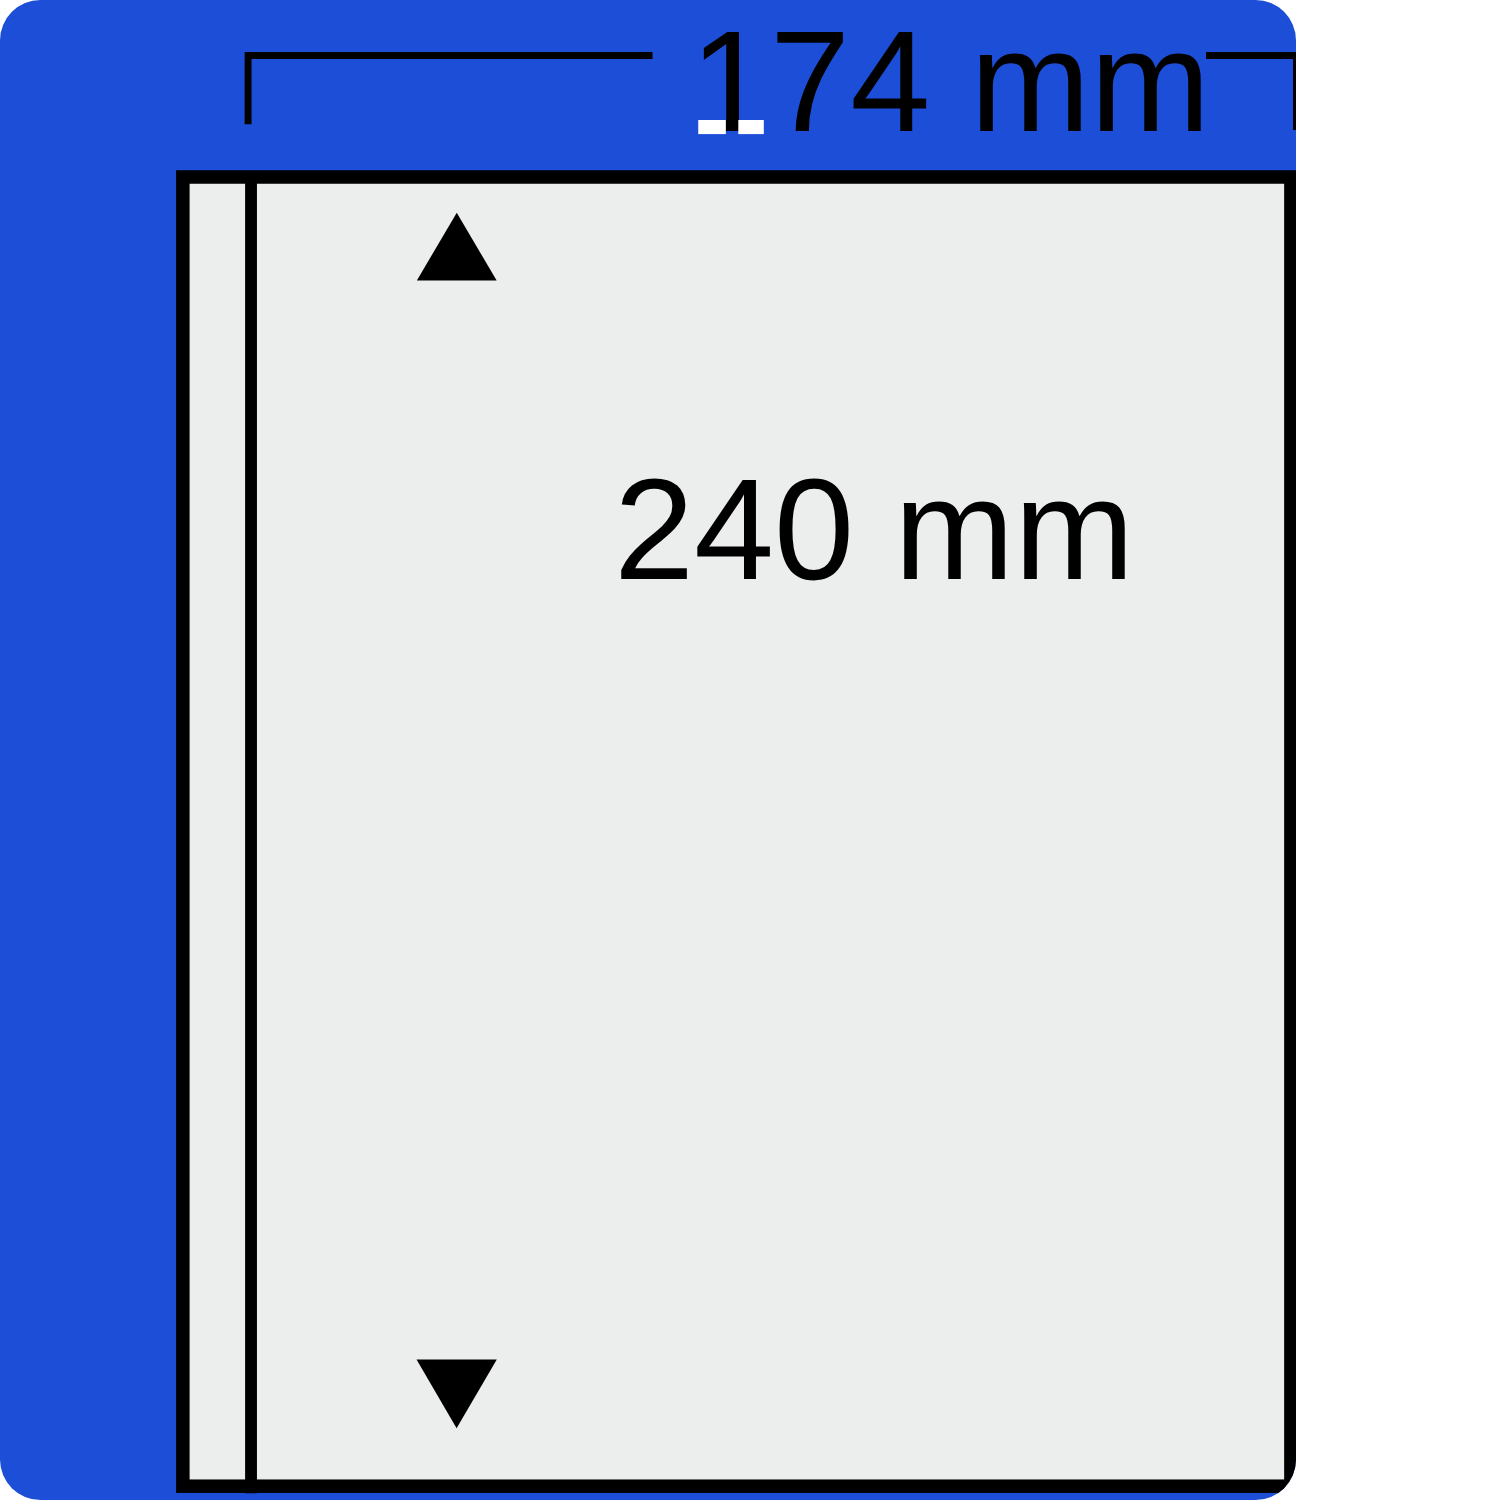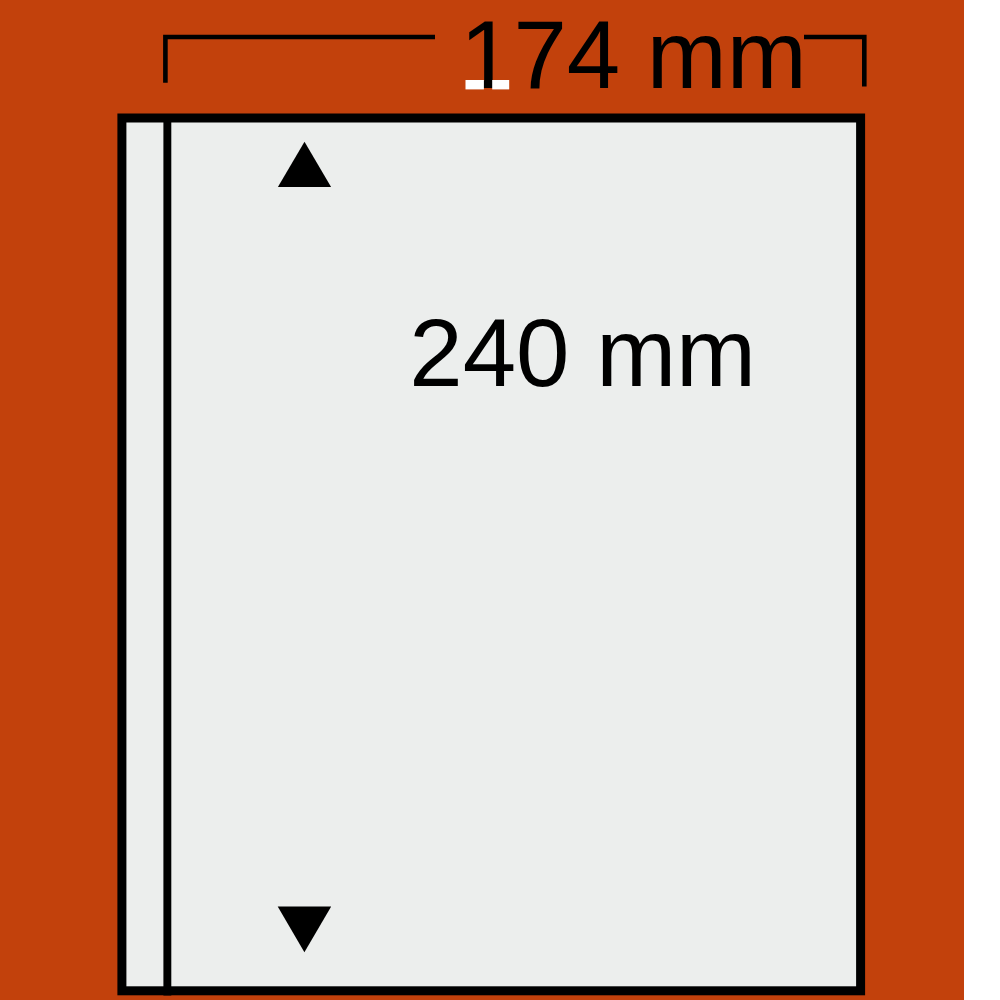--- a/index.html
+++ b/index.html
@@ -1,16 +1,16 @@
 <!DOCTYPE html>
 <html><head>
 <meta charset="utf-8">
 <style>
   html,body{margin:0;padding:0;background:#ffffff;}
-  #c{position:relative;width:964px;height:1000px;background:#c2410c;overflow:hidden;}
+  #c{position:relative;width:864px;height:1000px;background:#1d4ed8;overflow:hidden;border-radius:27px;}
   svg{position:absolute;left:0;top:0;}
   text{font-family:"Liberation Sans",sans-serif;fill:#000000;}
 </style>
 </head>
 <body>
 <div id="c">
 <svg width="1000" height="1000" viewBox="0 0 1000 1000">
 
   <rect x="121.9" y="118.0" width="738.7" height="872.8" fill="#eceeed" stroke="#000000" stroke-width="9.0"></rect>
 

